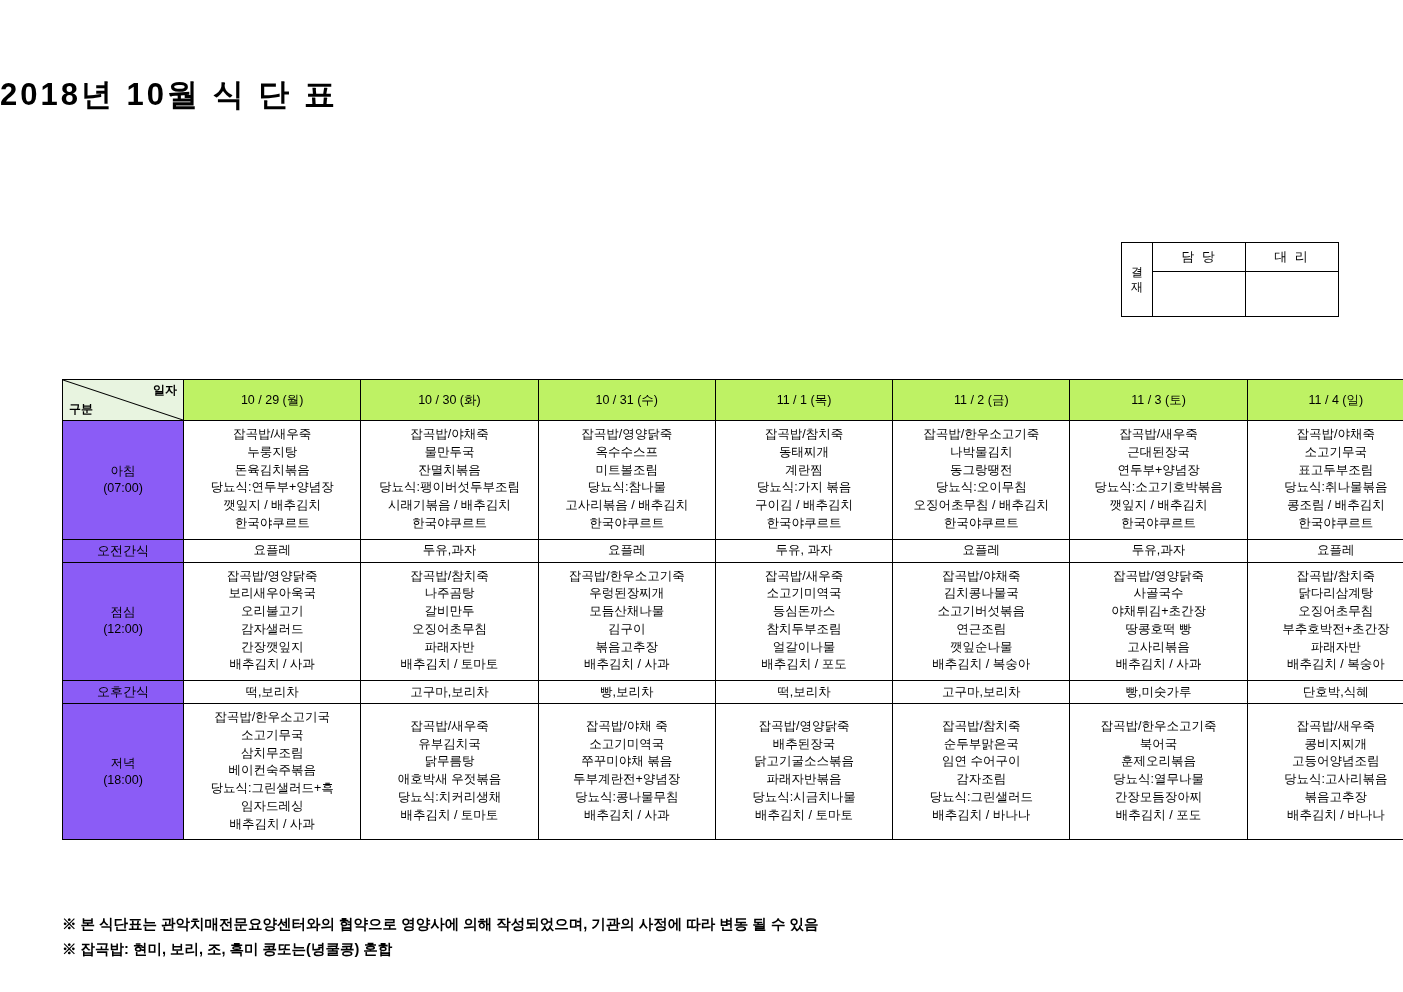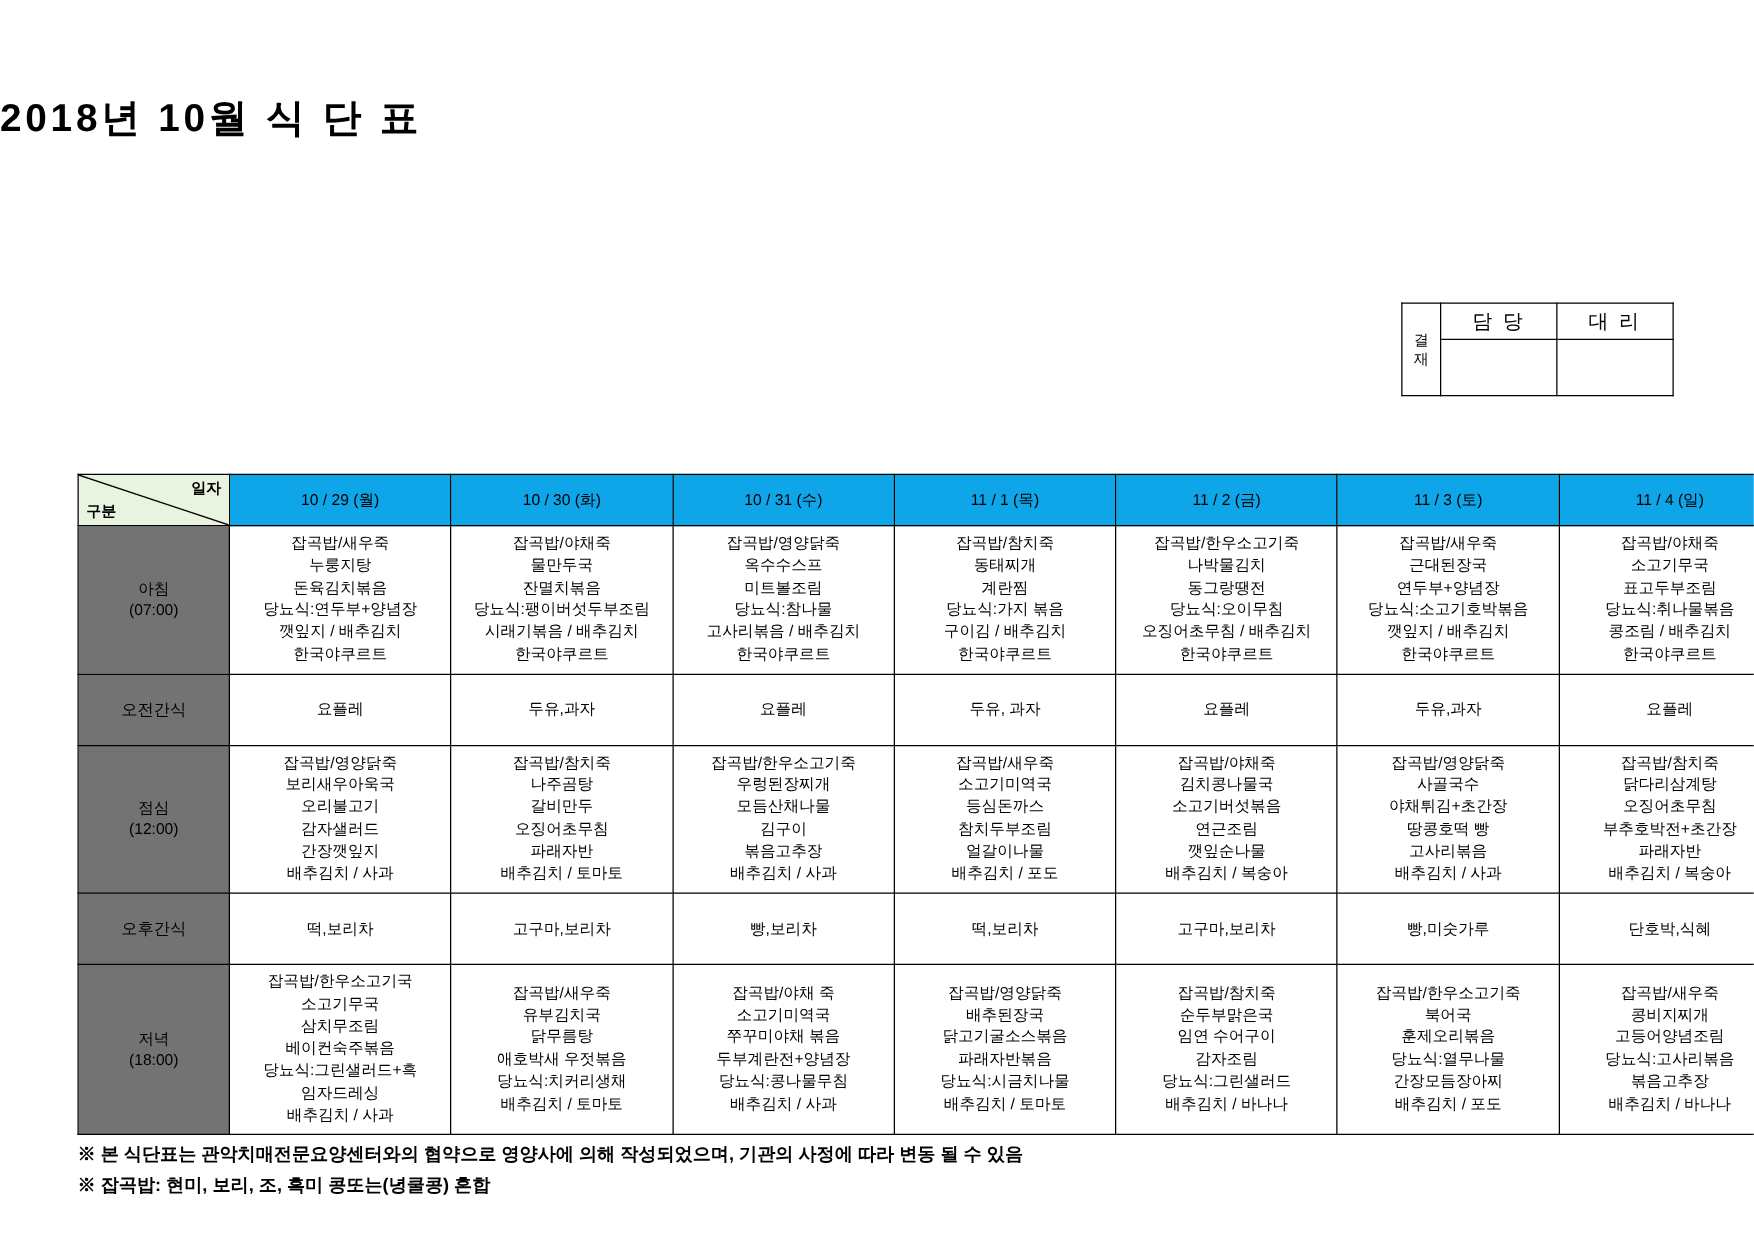--- a/index.html
+++ b/index.html
@@ -42,21 +42,21 @@
   }
   .approval .label-cell {
     width: 22px;
     padding: 0 4px;
     line-height: 1.25;
     font-size: 12px;
   }
   .approval .head-cell {
     width: 90px;
     height: 26px;
-    font-size: 16px;
+    font-size: 13px;
     letter-spacing: 2px;
     margin-left: 28px;
   }
   .approval .blank-cell {
     height: 42px;
   }
 
   .subtitle {
     position: absolute;
     top: 268px;
@@ -99,37 +99,37 @@
     font-weight: bold;
   }
   .corner-cell .bl-label {
     position: absolute;
     left: 6px;
     bottom: 2px;
     font-size: 12px;
     font-weight: bold;
   }
   th.day-head {
-    background: #0ea5e9;
+    background: #bef264;
     text-align: center;
     font-weight: bold;
     font-size: 14px;
     height: 38px;
   }
   td.rowlabel {
-    background: #737373;
+    background: #8b5cf6;
     text-align: center;
     font-weight: bold;
     font-size: 14px;
     line-height: 1.35;
   }
   td.rowlabel.snack {
     font-size: 13px;
     height: 20px;
-    padding: 18px 0;
+    padding: 1px 0;
   }
   td.meal {
     text-align: center;
     padding: 5px 3px 6px 3px;
     line-height: 1.42;
     font-size: 12.5px;
   }
   td.snackcell {
     text-align: center;
     padding: 1px 3px;

